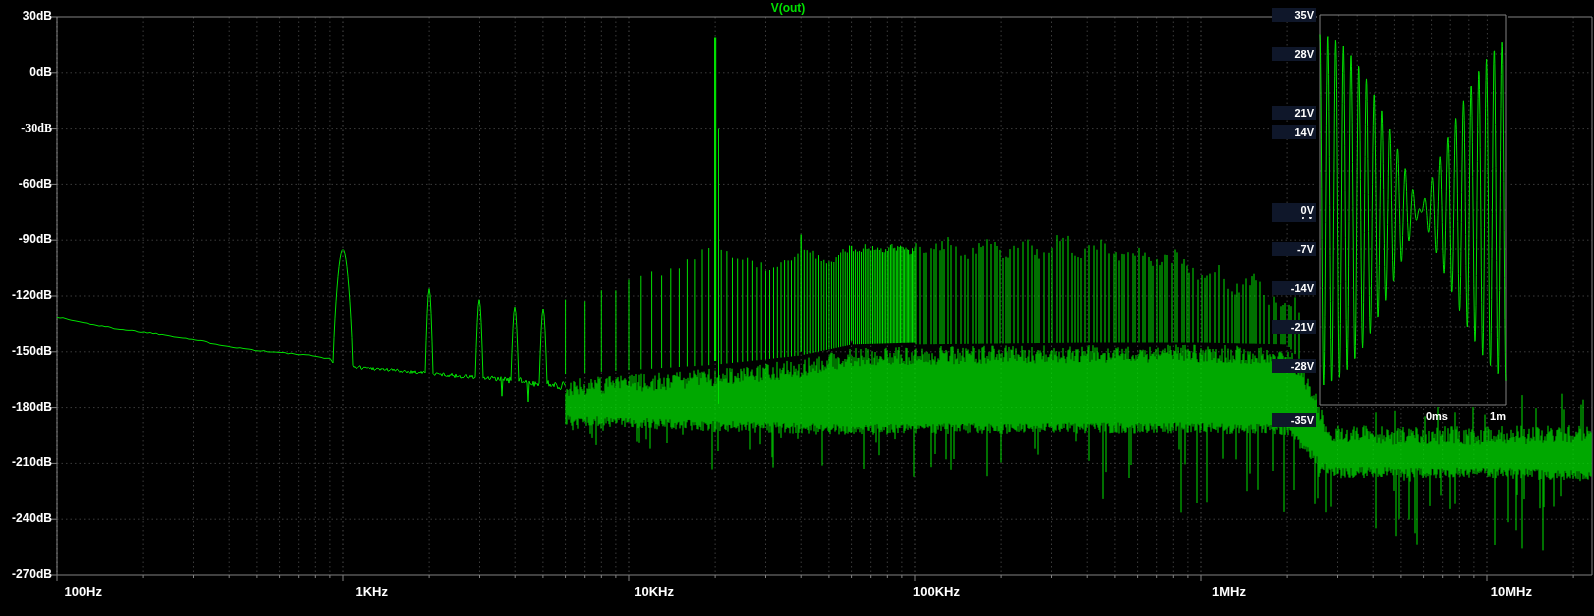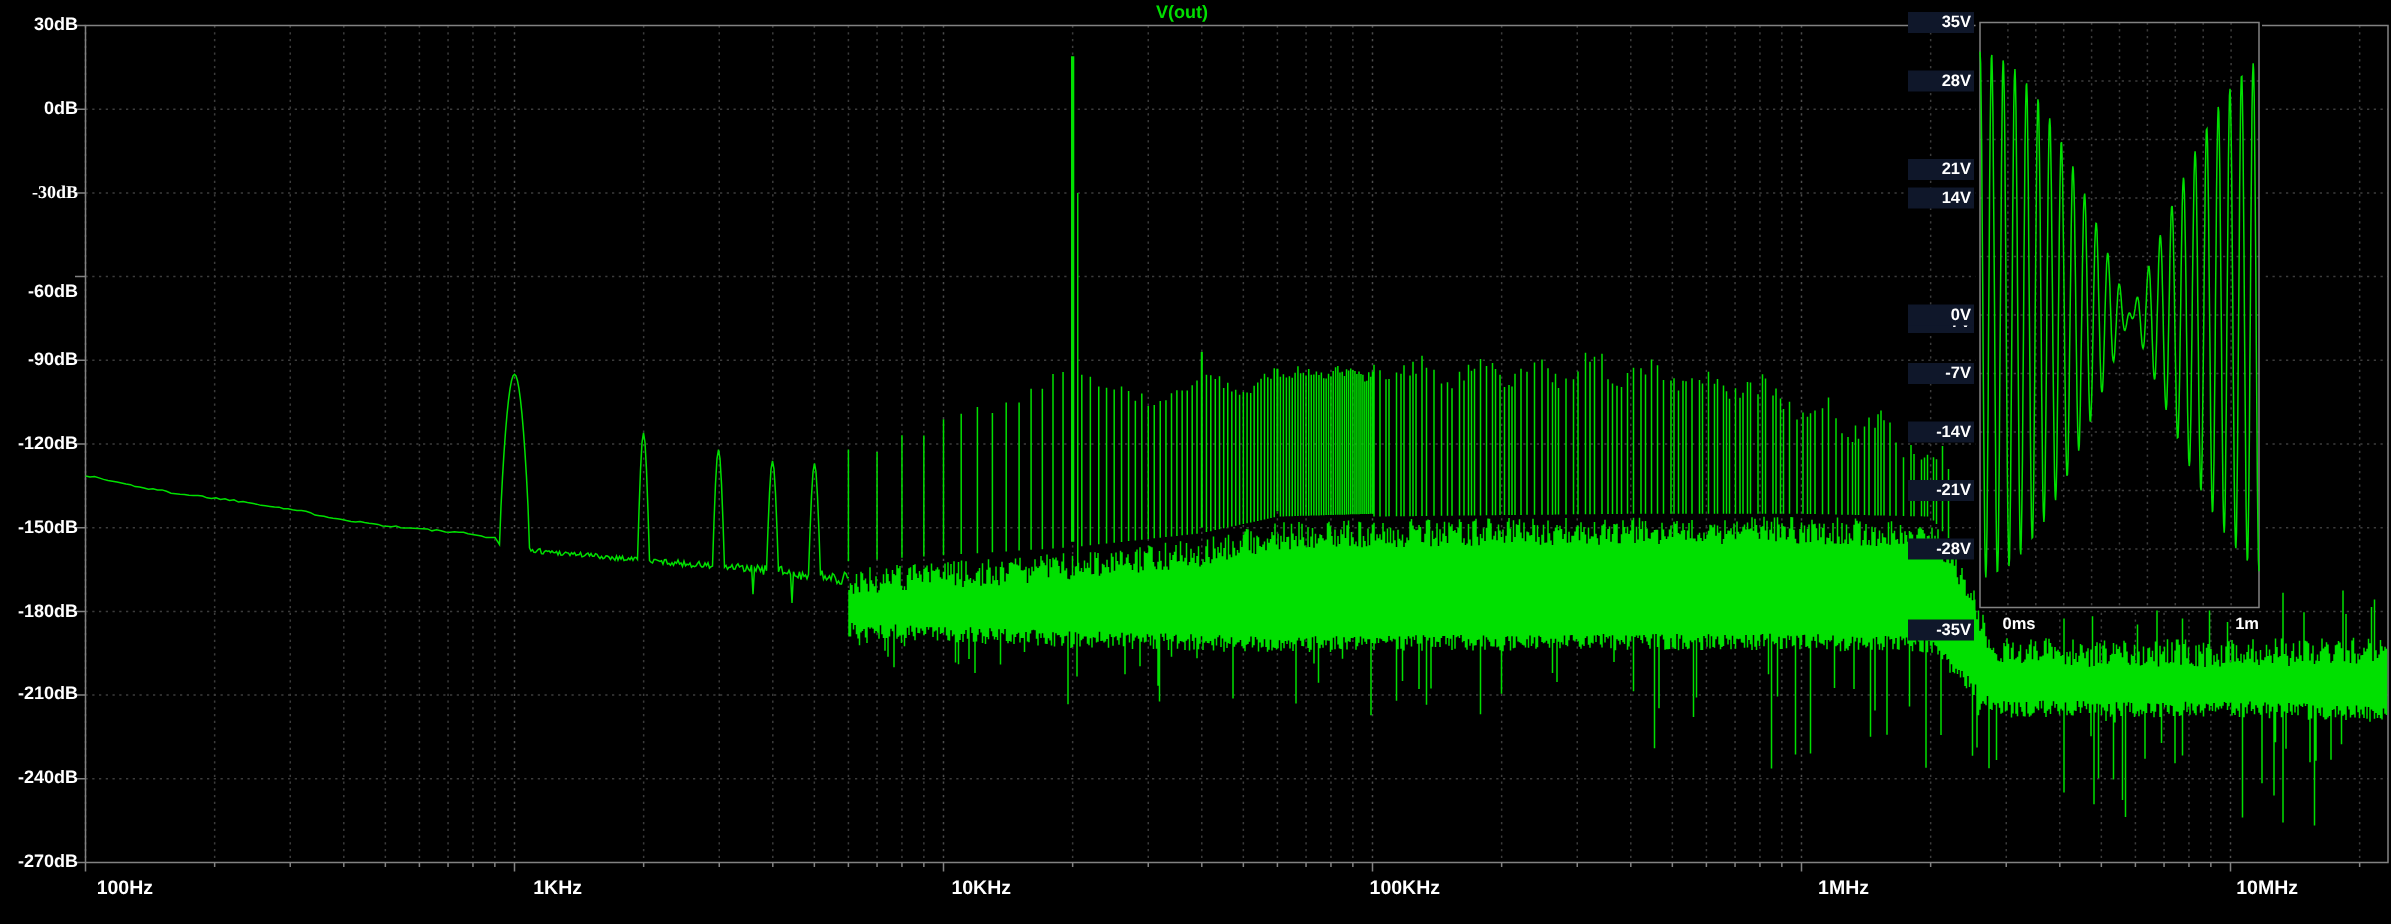--- a/index.html
+++ b/index.html
@@ -46,21 +46,21 @@
         <path d="M1320,15H1506V405H1320Z" fill="none" stroke="#828282" stroke-width="1"></path>
         <path d="M1320.0,34.5L1320.4,41.8L1320.7,63.2L1321.1,96.8L1321.4,139.9L1321.8,188.9L1322.1,239.5L1322.5,287.7L1322.9,329.4L1323.2,361.1L1323.6,380.1L1323.9,385.0L1324.3,375.2L1324.7,351.6L1325.0,316.2L1325.4,272.0L1325.7,222.7L1326.1,172.3L1326.4,125.1L1326.8,85.1L1327.2,55.6L1327.5,39.0L1327.9,36.6L1328.2,48.8L1328.6,74.4L1328.9,111.3L1329.3,156.3L1329.7,205.8L1330.0,255.5L1330.4,301.4L1330.7,339.5L1331.1,366.8L1331.4,380.9L1331.8,380.7L1332.2,366.3L1332.5,338.9L1332.9,300.7L1333.2,255.1L1333.6,205.9L1334.0,157.1L1334.3,112.8L1334.7,76.8L1335.0,51.9L1335.4,40.3L1335.7,43.0L1336.1,59.5L1336.5,88.5L1336.8,127.6L1337.2,173.5L1337.5,222.2L1337.9,269.8L1338.2,312.2L1338.6,346.0L1339.0,368.3L1339.3,377.4L1339.7,372.4L1340.0,353.9L1340.4,323.5L1340.7,283.7L1341.1,238.0L1341.5,190.0L1341.8,144.0L1342.2,103.6L1342.5,72.2L1342.9,52.5L1343.3,46.0L1343.6,53.2L1344.0,73.4L1344.3,104.9L1344.7,145.1L1345.0,190.4L1345.4,237.2L1345.8,281.6L1346.1,319.7L1346.5,348.5L1346.8,365.6L1347.2,369.7L1347.5,360.4L1347.9,338.7L1348.3,306.3L1348.6,266.1L1349.0,221.4L1349.3,176.0L1349.7,133.7L1350.0,98.0L1350.4,71.8L1350.8,57.3L1351.1,55.6L1351.5,66.8L1351.8,89.8L1352.2,122.7L1352.5,162.6L1352.9,206.3L1353.3,250.0L1353.6,290.1L1354.0,323.2L1354.3,346.8L1354.7,358.7L1355.1,358.2L1355.4,345.4L1355.8,321.3L1356.1,288.2L1356.5,248.8L1356.8,206.4L1357.2,164.7L1357.6,127.0L1357.9,96.5L1358.3,75.7L1358.6,66.2L1359.0,68.8L1359.3,83.1L1359.7,107.9L1360.1,140.9L1360.4,179.4L1360.8,220.2L1361.1,259.8L1361.5,294.9L1361.8,322.6L1362.2,340.8L1362.6,347.9L1362.9,343.4L1363.3,327.9L1363.6,302.7L1364.0,270.1L1364.4,232.7L1364.7,193.8L1365.1,156.6L1365.4,124.2L1365.8,99.3L1366.1,83.7L1366.5,78.9L1366.9,85.0L1367.2,101.4L1367.6,126.7L1367.9,158.7L1368.3,194.6L1368.6,231.4L1369.0,266.0L1369.4,295.6L1369.7,317.8L1370.1,330.8L1370.4,333.5L1370.8,326.0L1371.2,308.9L1371.5,283.8L1371.9,252.9L1372.2,218.7L1372.6,184.2L1372.9,152.3L1373.3,125.6L1373.7,106.2L1374.0,95.6L1374.4,94.8L1374.7,103.4L1375.1,120.9L1375.4,145.5L1375.8,175.1L1376.2,207.3L1376.5,239.2L1376.9,268.3L1377.2,292.2L1377.6,308.9L1377.9,317.1L1378.3,316.3L1378.7,306.7L1379.0,289.3L1379.4,265.5L1379.7,237.4L1380.1,207.5L1380.5,178.3L1380.8,152.1L1381.2,131.1L1381.5,117.1L1381.9,110.9L1382.2,113.1L1382.6,123.3L1383.0,140.5L1383.3,163.2L1383.7,189.4L1384.0,216.9L1384.4,243.3L1384.7,266.4L1385.1,284.5L1385.5,296.1L1385.8,300.4L1386.2,297.0L1386.5,286.5L1386.9,269.9L1387.2,248.6L1387.6,224.5L1388.0,199.7L1388.3,176.3L1388.7,156.1L1389.0,140.8L1389.4,131.5L1389.8,129.0L1390.1,133.2L1390.5,143.7L1390.8,159.4L1391.2,179.0L1391.5,200.8L1391.9,222.8L1392.3,243.2L1392.6,260.4L1393.0,273.0L1393.3,280.1L1393.7,281.2L1394.0,276.4L1394.4,266.2L1394.8,251.7L1395.1,234.0L1395.5,214.8L1395.8,195.8L1396.2,178.4L1396.5,164.2L1396.9,154.1L1397.3,148.9L1397.6,149.0L1398.0,154.1L1398.3,163.6L1398.7,176.7L1399.0,192.2L1399.4,208.6L1399.8,224.6L1400.1,238.9L1400.5,250.3L1400.8,258.0L1401.2,261.5L1401.6,260.5L1401.9,255.5L1402.3,246.8L1402.6,235.5L1403.0,222.4L1403.3,208.9L1403.7,196.0L1404.1,184.7L1404.4,176.1L1404.8,170.6L1405.1,168.6L1405.5,170.1L1405.8,174.8L1406.2,182.3L1406.6,191.6L1406.9,202.1L1407.3,212.6L1407.6,222.4L1408.0,230.6L1408.3,236.7L1408.7,240.2L1409.1,241.0L1409.4,239.2L1409.8,235.1L1410.1,229.2L1410.5,222.0L1410.9,214.4L1411.2,207.0L1411.6,200.3L1411.9,195.0L1412.3,191.3L1412.6,189.5L1413.0,189.6L1413.4,191.4L1413.7,194.6L1414.1,198.7L1414.4,203.4L1414.8,208.1L1415.1,212.4L1415.5,216.0L1415.9,218.6L1416.2,220.0L1416.6,220.3L1416.9,219.6L1417.3,218.1L1417.7,216.2L1418.0,214.1L1418.4,212.0L1418.7,210.3L1419.1,209.2L1419.4,208.7L1419.8,208.7L1420.2,209.3L1420.5,210.2L1420.9,211.2L1421.2,212.0L1421.6,212.4L1421.9,212.3L1422.3,211.6L1422.7,210.1L1423.0,208.1L1423.4,205.8L1423.7,203.2L1424.1,200.9L1424.4,199.1L1424.8,198.2L1425.2,198.3L1425.5,199.6L1425.9,202.1L1426.2,205.8L1426.6,210.4L1427.0,215.5L1427.3,220.7L1427.7,225.4L1428.0,229.2L1428.4,231.6L1428.7,232.3L1429.1,231.0L1429.5,227.6L1429.8,222.5L1430.2,215.7L1430.5,208.0L1430.9,199.9L1431.2,192.1L1431.6,185.3L1432.0,180.3L1432.3,177.6L1432.7,177.6L1433.0,180.4L1433.4,186.0L1433.7,193.9L1434.1,203.7L1434.5,214.6L1434.8,225.6L1435.2,235.9L1435.5,244.3L1435.9,250.2L1436.3,253.0L1436.6,252.1L1437.0,247.5L1437.3,239.5L1437.7,228.7L1438.0,215.7L1438.4,201.8L1438.8,188.0L1439.1,175.6L1439.5,165.6L1439.8,159.1L1440.2,156.7L1440.5,158.8L1440.9,165.3L1441.3,175.9L1441.6,189.8L1442.0,205.8L1442.3,222.7L1442.7,239.1L1443.0,253.5L1443.4,264.6L1443.8,271.4L1444.1,273.2L1444.5,269.7L1444.8,260.9L1445.2,247.6L1445.5,230.8L1445.9,211.6L1446.3,191.9L1446.6,173.1L1447.0,157.0L1447.3,145.0L1447.7,138.2L1448.1,137.3L1448.4,142.6L1448.8,153.7L1449.1,169.8L1449.5,189.8L1449.8,211.9L1450.2,234.3L1450.6,255.2L1450.9,272.8L1451.3,285.4L1451.6,291.9L1452.0,291.6L1452.3,284.4L1452.7,270.7L1453.1,251.6L1453.4,228.7L1453.8,203.7L1454.1,178.7L1454.5,155.9L1454.8,137.2L1455.2,124.4L1455.6,118.5L1455.9,120.2L1456.3,129.6L1456.6,145.9L1457.0,167.9L1457.4,193.9L1457.7,221.6L1458.1,248.9L1458.4,273.3L1458.8,292.9L1459.1,305.7L1459.5,310.7L1459.9,307.2L1460.2,295.5L1460.6,276.5L1460.9,251.5L1461.3,222.6L1461.6,192.3L1462.0,162.9L1462.4,137.1L1462.7,117.1L1463.1,104.6L1463.4,100.8L1463.8,106.2L1464.2,120.3L1464.5,142.2L1464.9,170.2L1465.2,201.8L1465.6,234.6L1465.9,265.7L1466.3,292.5L1466.7,312.8L1467.0,324.6L1467.4,327.0L1467.7,319.5L1468.1,302.8L1468.4,278.0L1468.8,247.2L1469.2,212.9L1469.5,178.0L1469.9,145.3L1470.2,117.7L1470.6,97.6L1470.9,86.7L1471.3,86.0L1471.7,95.7L1472.0,115.2L1472.4,142.8L1472.7,176.4L1473.1,213.1L1473.5,250.0L1473.8,283.9L1474.2,311.9L1474.5,331.7L1474.9,341.4L1475.2,340.2L1475.6,328.0L1476.0,305.8L1476.3,275.4L1476.7,239.2L1477.0,200.2L1477.4,161.6L1477.7,126.8L1478.1,98.6L1478.5,79.6L1478.8,71.3L1479.2,74.6L1479.5,89.3L1479.9,114.2L1480.2,147.4L1480.6,186.1L1481.0,227.2L1481.3,267.1L1481.7,302.6L1482.0,330.5L1482.4,348.6L1482.8,355.2L1483.1,349.7L1483.5,332.4L1483.8,304.7L1484.2,268.9L1484.5,227.8L1484.9,185.0L1485.3,144.0L1485.6,108.2L1486.0,80.7L1486.3,63.9L1486.7,59.2L1487.0,67.1L1487.4,87.0L1487.8,117.4L1488.1,155.8L1488.5,198.9L1488.8,243.2L1489.2,285.0L1489.5,320.8L1489.9,347.5L1490.3,362.9L1490.6,365.5L1491.0,355.1L1491.3,332.5L1491.7,299.5L1492.0,258.8L1492.4,213.8L1492.8,168.3L1493.1,126.0L1493.5,90.5L1493.8,64.9L1494.2,51.2L1494.6,50.9L1494.9,63.8L1495.3,89.0L1495.6,124.5L1496.0,167.3L1496.3,213.9L1496.7,260.4L1497.1,302.9L1497.4,337.7L1497.8,362.0L1498.1,373.7L1498.5,371.8L1498.8,356.3L1499.2,328.4L1499.6,290.6L1499.9,245.9L1500.3,197.9L1500.6,150.9L1501.0,108.6L1501.3,74.6L1501.7,51.8L1502.1,42.2L1502.4,46.6L1502.8,64.7L1503.1,95.1L1503.5,135.1L1503.9,181.5L1504.2,230.4L1504.6,277.8L1504.9,319.7L1505.3,352.5L1505.6,373.4L1506.0,380.8" fill="none" stroke="#00e000" stroke-width="1"></path>
       </g>
   </svg>
 
   <div class="title">V(out)</div>
   <div id="labels">
       <div class="ylab" style="top: 9px;">30dB</div>
       <div class="ylab" style="top: 64.8px;">0dB</div>
       <div class="ylab" style="top: 120.6px; font-family: Liberation Serif, serif;">-30dB</div>
-      <div class="ylab" style="top: 187px;">-60dB</div>
+      <div class="ylab" style="top: 177px;">-60dB</div>
       <div class="ylab" style="top: 232.2px;">-90dB</div>
       <div class="ylab" style="top: 288px;">-120dB</div>
       <div class="ylab" style="top: 343.8px;">-150dB</div>
       <div class="ylab" style="top: 399.6px;">-180dB</div>
       <div class="ylab" style="top: 455.4px;">-210dB</div>
       <div class="ylab" style="top: 511.2px;">-240dB</div>
       <div class="ylab" style="top: 567px; text-align: right;">-270dB</div>
       <div class="xlab" style="left: 12px;">100Hz</div>
       <div class="xlab" style="left: 298px;">1KHz</div>
       <div class="xlab" style="left: 584px;">10KHz</div>
@@ -71,16 +71,16 @@
       <div class="iylab" style="top: 47px;">28V</div>
       <div class="iylab" style="top: 68px; margin-top: 38px;">21V</div>
       <div class="iylab" style="top: 125px;">14V</div>
       <div class="iylab" style="top: 164px; margin-top: 44px;">7V</div>
       <div class="iylab" style="top: 203px;">0V</div>
       <div class="iylab" style="top: 242px;">-7V</div>
       <div class="iylab" style="top: 281px;">-14V</div>
       <div class="iylab" style="top: 320px;">-21V</div>
       <div class="iylab" style="top: 359px;">-28V</div>
       <div class="iylab" style="top: 398px; margin-top: 15px;">-35V</div>
-      <div class="ixlab" style="left: 1320px; text-align: center;">0ms</div>
+      <div class="ixlab" style="left: 1396px; text-align: right;">0ms</div>
       <div class="ixlab" style="left: 1454px; text-align: right;">1m</div>
     </div>
 </div>
 
 </body></html>

